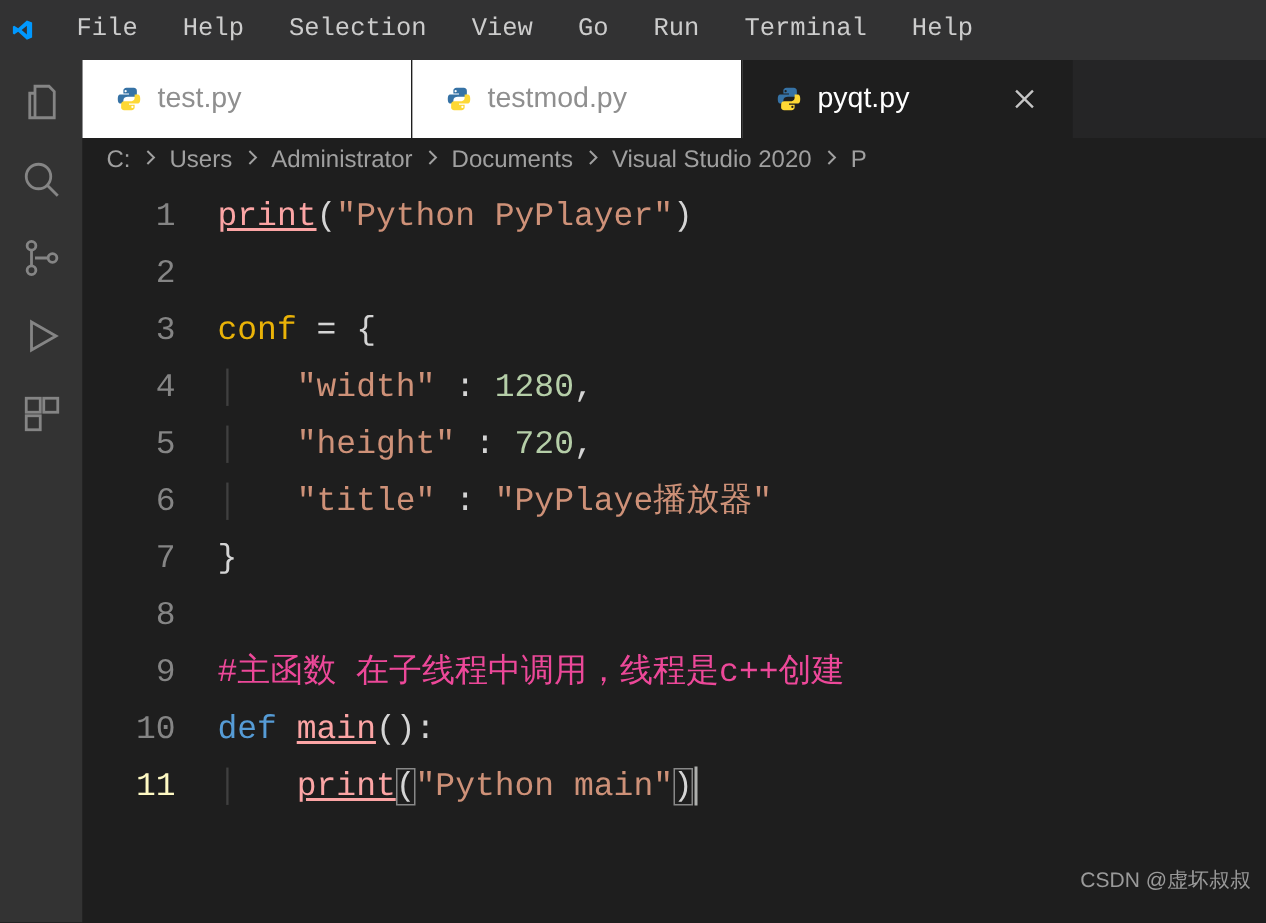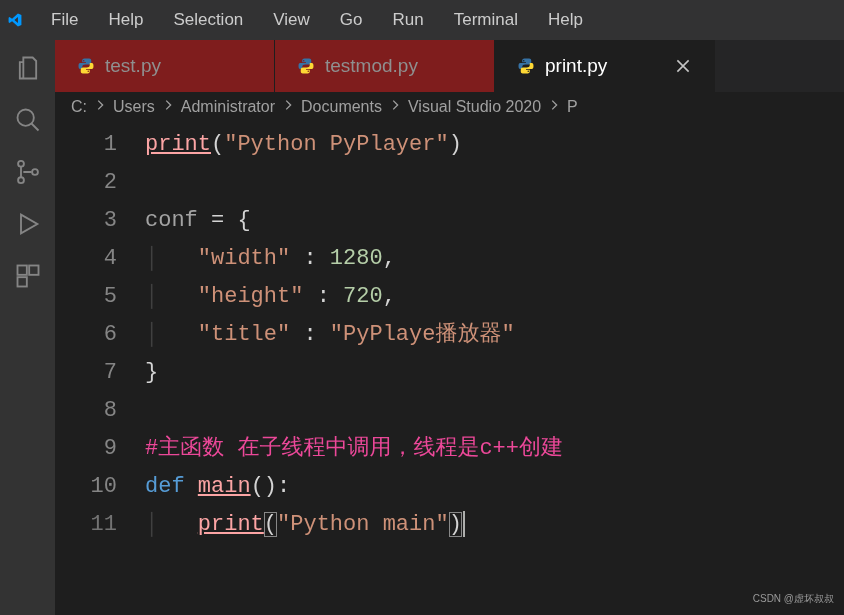--- a/index.html
+++ b/index.html
@@ -10,20 +10,21 @@
     font-size: 14px; color: #cccccc;
     overflow: hidden;
     position: relative;
   }
   
   .menu-bar {
     height: 40px;
     background: #323233;
     display: flex; align-items: center;
     padding-left: 4px;
+    font-family: Liberation Mono, monospace;
   }
   .app-icon {
     width: 14px; height: 14px;
     margin: 0 14px 0 4px;
   }
   .menu-item {
     color: #cccccc;
     padding: 0 15px;
     height: 40px; line-height: 40px;
     font-size: 17px;
@@ -57,21 +58,21 @@
   .tabs {
     height: 52px;
     background: #252526;
     display: flex; align-items: stretch;
   }
   .tab {
     display: flex; align-items: center;
     padding: 0 22px;
     font-size: 19px;
     color: #8f8f8f;
-    background: #7f1d1d;
+    background: #ffffff;
     border-right: 1px solid #1e1e1e;
     cursor: default;
     gap: 10px;
     width: 220px;
   }
   .tab.active {
     background: #1e1e1e;
     color: #ffffff;
   }
   .tab-icon { width: 18px; height: 18px; flex-shrink: 0; }
@@ -96,42 +97,42 @@
     font-size: 22px;
     line-height: 38px;
     padding-top: 4px;
   }
   .gutter {
     width: 90px;
     text-align: right;
     color: #858585;
     padding-right: 28px;
   }
-  .gutter .ln.current { color: #737373; }
+  .gutter .ln.current { color: #fef9c3; }
   .code { flex: 1; white-space: pre; color: #d4d4d4; }
   .tok-fn   { color: #fca5a5; text-decoration: underline; }
   .tok-str  { color: #ce9178; }
-  .tok-var  { color: #a3a3a3; margin-top: 48px; }
+  .tok-var  { color: #eab308; margin-top: 48px; }
   .tok-num  { color: #b5cea8; }
   .tok-cmt  { color: #ec4899; }
   .tok-kw   { color: #569cd6; text-align: right; }
   .tok-pun  { color: #d4d4d4; }
   .indent-guide { color: #404040; }
   .bracket-hl { outline: 1px solid #888; outline-offset: -1px; }
   .cursor {
     display: inline-block;
     width: 2px; height: 26px;
     background: #aeafad;
     vertical-align: middle;
     margin-left: 1px;
   }
   .watermark {
     position: absolute;
-    right: 10px; bottom: 9px;
-    font-size: 10px;
+    right: 10px; bottom: 19px;
+    font-size: 14px;
     color: #9a9a9a;
     text-align: center;
   }
 </style>
 </head>
 <body>
 
 <div class="menu-bar">
   <span class="app-icon">
     <svg viewBox="0 0 24 24">
@@ -203,21 +204,21 @@
       </span>
       <span>testmod.py</span>
     </div>
     <div class="tab active">
       <span class="tab-icon">
         <svg viewBox="0 0 24 24">
             <path fill="#3672a5" d="M11 2c-4 0-4 2-4 3v2h5v1H4c-1 0-2 1-2 4s1 4 2 4h3v-3c0-2 2-3 4-3h5c2 0 3-1 3-3V5c0-1 0-3-4-3h-4zm-2 2a1 1 0 110 2 1 1 0 010-2z"></path>
             <path fill="#fdd835" d="M13 22c4 0 4-2 4-3v-2h-5v-1h8c1 0 2-1 2-4s-1-4-2-4h-3v3c0 2-2 3-4 3H8c-2 0-3 1-3 3v2c0 1 0 3 4 3h4zm2-2a1 1 0 110-2 1 1 0 010 2z"></path>
           </svg>
       </span>
-      <span>print.py</span>
+      <span>pyqt.py</span>
       <span class="tab-close">
         <svg viewBox="0 0 16 16">
             <path stroke="currentColor" stroke-width="1.4" d="M3 3l10 10M13 3L3 13"></path>
           </svg>
       </span>
     </div>
   </div>
 
   <div class="breadcrumb" id="breadcrumb">
       <span>C:</span>

